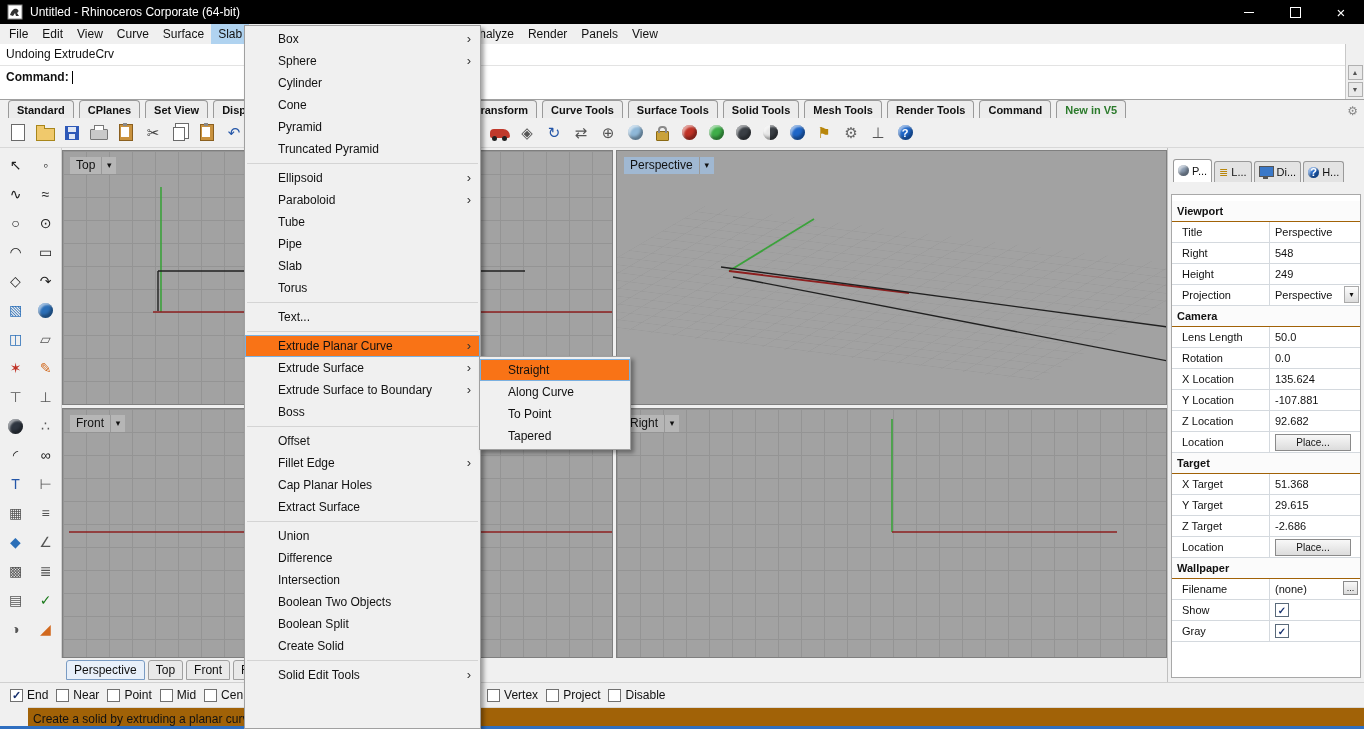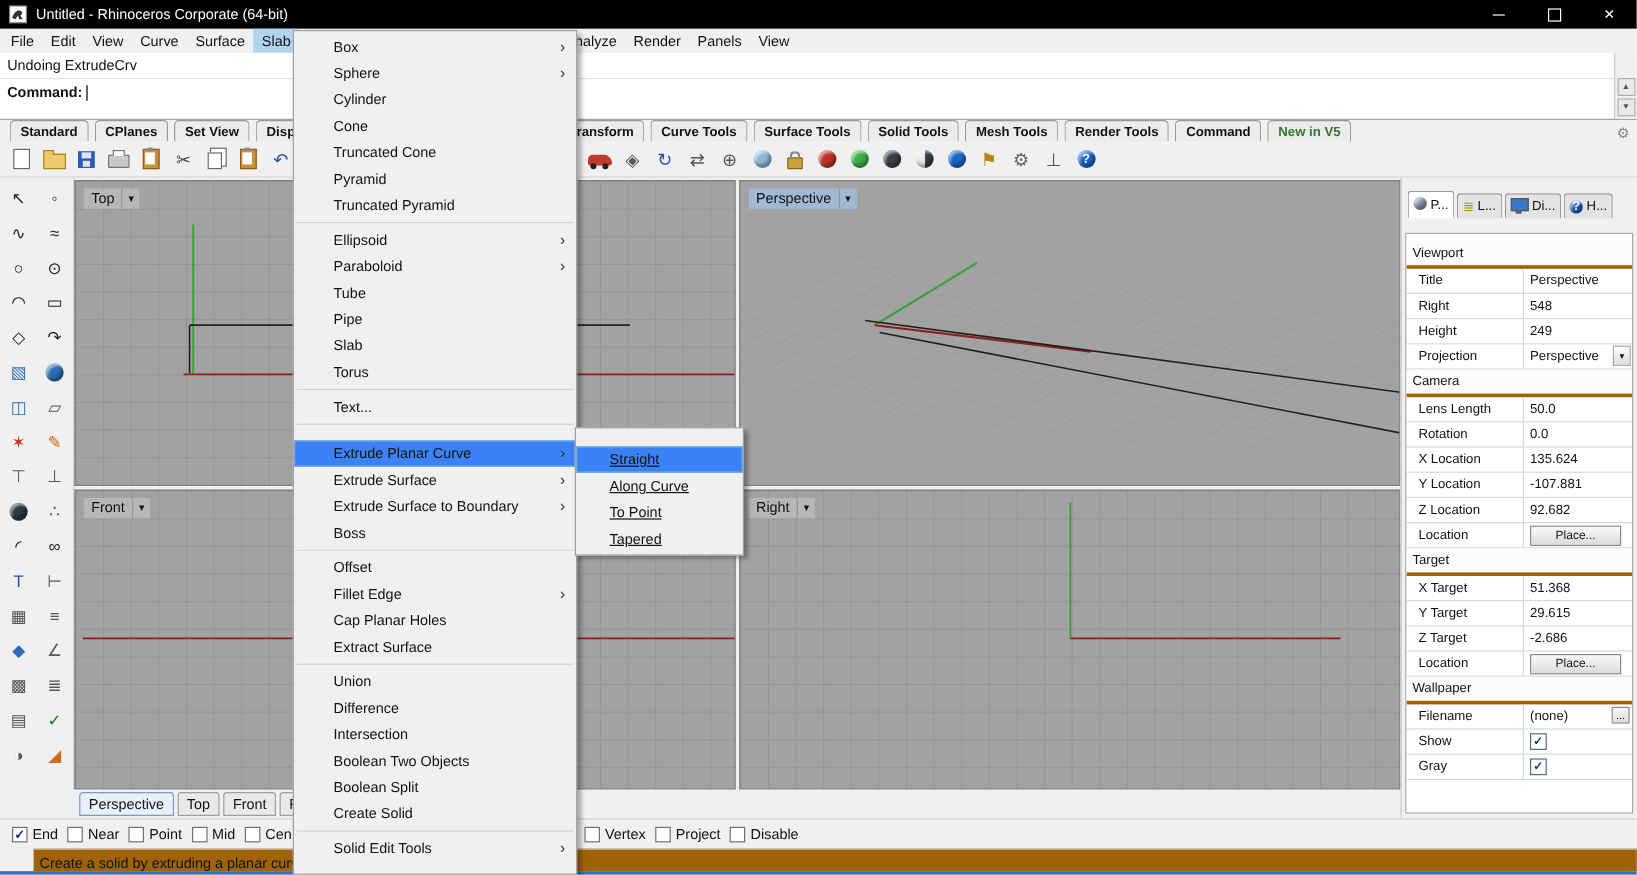--- a/index.html
+++ b/index.html
@@ -77,21 +77,21 @@
   .vp-chip .t{background:#b6b6b6;padding:0 6px;height:17px;line-height:17px;color:#111;}
   .vp-chip .a{background:#b6b6b6;border-left:1px solid #999;width:14px;text-align:center;font-size:9px;height:17px;line-height:17px;}
   .vp-chip.active .t,.vp-chip.active .a{background:#a0b8d2;}
   
   .props-panel{position:absolute;left:1167px;top:148px;width:197px;height:534px;background:#f0f0f0;border-left:1px solid #c0c0c0;box-sizing:border-box;}
   .ptabs{display:flex;align-items:flex-end;height:34px;padding:12px 3px 0 5px;gap:2px;box-sizing:border-box;}
   .ptab{display:flex;align-items:center;gap:3px;height:20px;padding:0 4px;border:1px solid #9a9a9a;border-bottom:none;border-radius:3px 3px 0 0;background:#e3e3e3;font-size:11px;white-space:nowrap;}
   .ptab.active{background:#fff;height:22px;}
   .ptab .i-circ{width:11px;height:11px;}
   .pbody{position:absolute;left:3px;right:3px;top:46px;bottom:4px;background:#fff;border:1px solid #a8a8a8;overflow:hidden;font-size:11px;padding-top:6px;box-sizing:border-box;}
-  .phead{height:20px;border-bottom:3px solid #a16207;padding-left:5px;display:flex;align-items:center;background:#fbfbfb;}
+  .phead{height:20px;border-bottom:1px solid #a16207;padding-left:5px;display:flex;align-items:center;background:#fbfbfb;font-weight:bold;}
   .prow{display:flex;height:20px;border-bottom:1px solid #d4d9de;align-items:stretch;}
   .plabel{width:97px;padding-left:10px;display:flex;align-items:center;box-sizing:border-box;}
   .pvalue{flex:1;border-left:1px solid #d4d9de;padding-left:5px;display:flex;align-items:center;position:relative;}
   .dd{position:absolute;right:1px;top:1px;bottom:2px;width:15px;background:linear-gradient(#fdfdfd,#dcdcdc);border:1px solid #aaa;display:flex;align-items:center;justify-content:center;font-size:8px;box-sizing:border-box;}
   .pbtn{width:74px;height:15px;background:linear-gradient(#f8f8f8,#dcdcdc);border:1px solid #8a8a8a;font-size:10px;display:flex;align-items:center;justify-content:center;}
   .pcb{width:12px;height:12px;border:1px solid #5a6a7a;background:#fff;display:inline-flex;align-items:center;justify-content:center;font-size:10px;color:#16306e;font-weight:bold;}
   .ebtn{position:absolute;right:2px;top:2px;width:15px;height:14px;background:linear-gradient(#f8f8f8,#dcdcdc);border:1px solid #8a8a8a;font-size:9px;display:flex;align-items:center;justify-content:center;box-sizing:border-box;}
   
   .vptabs{position:absolute;left:0;top:658px;width:1167px;height:24px;background:#f0f0f0;display:flex;align-items:flex-start;padding:2px 0 0 66px;gap:3px;box-sizing:border-box;}
   .vptab{padding:2px 7px;border:1px solid #a0a0a0;border-radius:3px 3px 0 0;background:#e9e9e9;white-space:nowrap;}
@@ -99,23 +99,23 @@
   .osnap{position:absolute;left:0;top:682px;width:100%;height:25px;background:#f0f0f0;border-top:1px solid #d0d0d0;display:flex;align-items:center;padding-left:10px;gap:8px;box-sizing:border-box;}
   .os-item{display:flex;align-items:center;gap:4px;white-space:nowrap;}
   .os-box{width:13px;height:13px;border:1px solid #707070;background:#fff;display:flex;align-items:center;justify-content:center;font-size:11px;color:#16306e;font-weight:bold;box-sizing:border-box;}
   .os-gap{width:228px;flex:none;}
   .statusbar{position:absolute;left:0;top:707px;width:100%;height:19px;background:#a16207;display:flex;align-items:flex-end;padding-left:5px;border-top:1px solid #d8d8d8;box-sizing:border-box;margin-left:28px;}
   .bottom-strip{position:absolute;left:0;top:726px;width:100%;height:3px;background:#2f6fc0;}
   
   .solid-menu{position:absolute;left:244px;top:25px;width:237px;height:704px;background:#f0f0f0;border:1px solid #a0a0a0;box-shadow:3px 3px 4px rgba(0,0,0,.35);z-index:40;padding-top:2px;box-sizing:border-box;}
   .sm-item{height:22px;line-height:22px;padding-left:33px;position:relative;white-space:nowrap;}
   .sm-item .arr{position:absolute;right:9px;top:0;font-size:13px;color:#333;}
-  .sm-item.hl{background:#3b82f6;box-shadow:inset 0 0 0 1px #7ab0e0;margin-top:13px;}
+  .sm-item.hl{background:#f97316;box-shadow:inset 0 0 0 1px #7ab0e0;}
   .sm-sep{height:1px;background:#d4d4d4;margin:3px 2px;}
-  .extrude-submenu{position:absolute;left:479px;top:356px;width:141px;background:#f0f0f0;border:1px solid #a0a0a0;box-shadow:3px 3px 4px rgba(0,0,0,.35);z-index:45;padding:2px 0;box-sizing:border-box;text-decoration:underline;}
+  .extrude-submenu{position:absolute;left:479px;top:356px;width:152px;background:#f0f0f0;border:1px solid #a0a0a0;box-shadow:3px 3px 4px rgba(0,0,0,.35);z-index:45;padding:2px 0;box-sizing:border-box;}
   .extrude-submenu .sm-item{padding-left:28px;}
 </style>
 </head>
 <body>
 
 <div class="titlebar">
   <span class="app-icon">
     <svg width="16" height="16">
         <rect x="1" y="1" width="14" height="14" fill="#fff" stroke="#888"></rect>
         <path d="M3 11 C5 5 8 4 10 5 C12 6 12 8 10 9 L12 12 L9 12 L8 9 L6 12 Z" fill="#333"></path>
@@ -541,21 +541,20 @@
 <div class="statusbar">
   <span>Create a solid by extruding a planar curve</span>
 </div>
 <div class="bottom-strip"></div>
 
 <div class="solid-menu" id="solidmenu">
     <div class="sm-item">Box<span class="arr">›</span></div>
     <div class="sm-item">Sphere<span class="arr">›</span></div>
     <div class="sm-item">Cylinder</div>
     <div class="sm-item">Cone</div>
-    <div class="sm-item">Truncated Cone</div>
     <div class="sm-item">Pyramid</div>
     <div class="sm-item">Truncated Pyramid</div>
     <div class="sm-sep"></div>
     <div class="sm-item">Ellipsoid<span class="arr">›</span></div>
     <div class="sm-item">Paraboloid<span class="arr">›</span></div>
     <div class="sm-item">Tube</div>
     <div class="sm-item">Pipe</div>
     <div class="sm-item">Slab</div>
     <div class="sm-item">Torus</div>
     <div class="sm-sep"></div>

